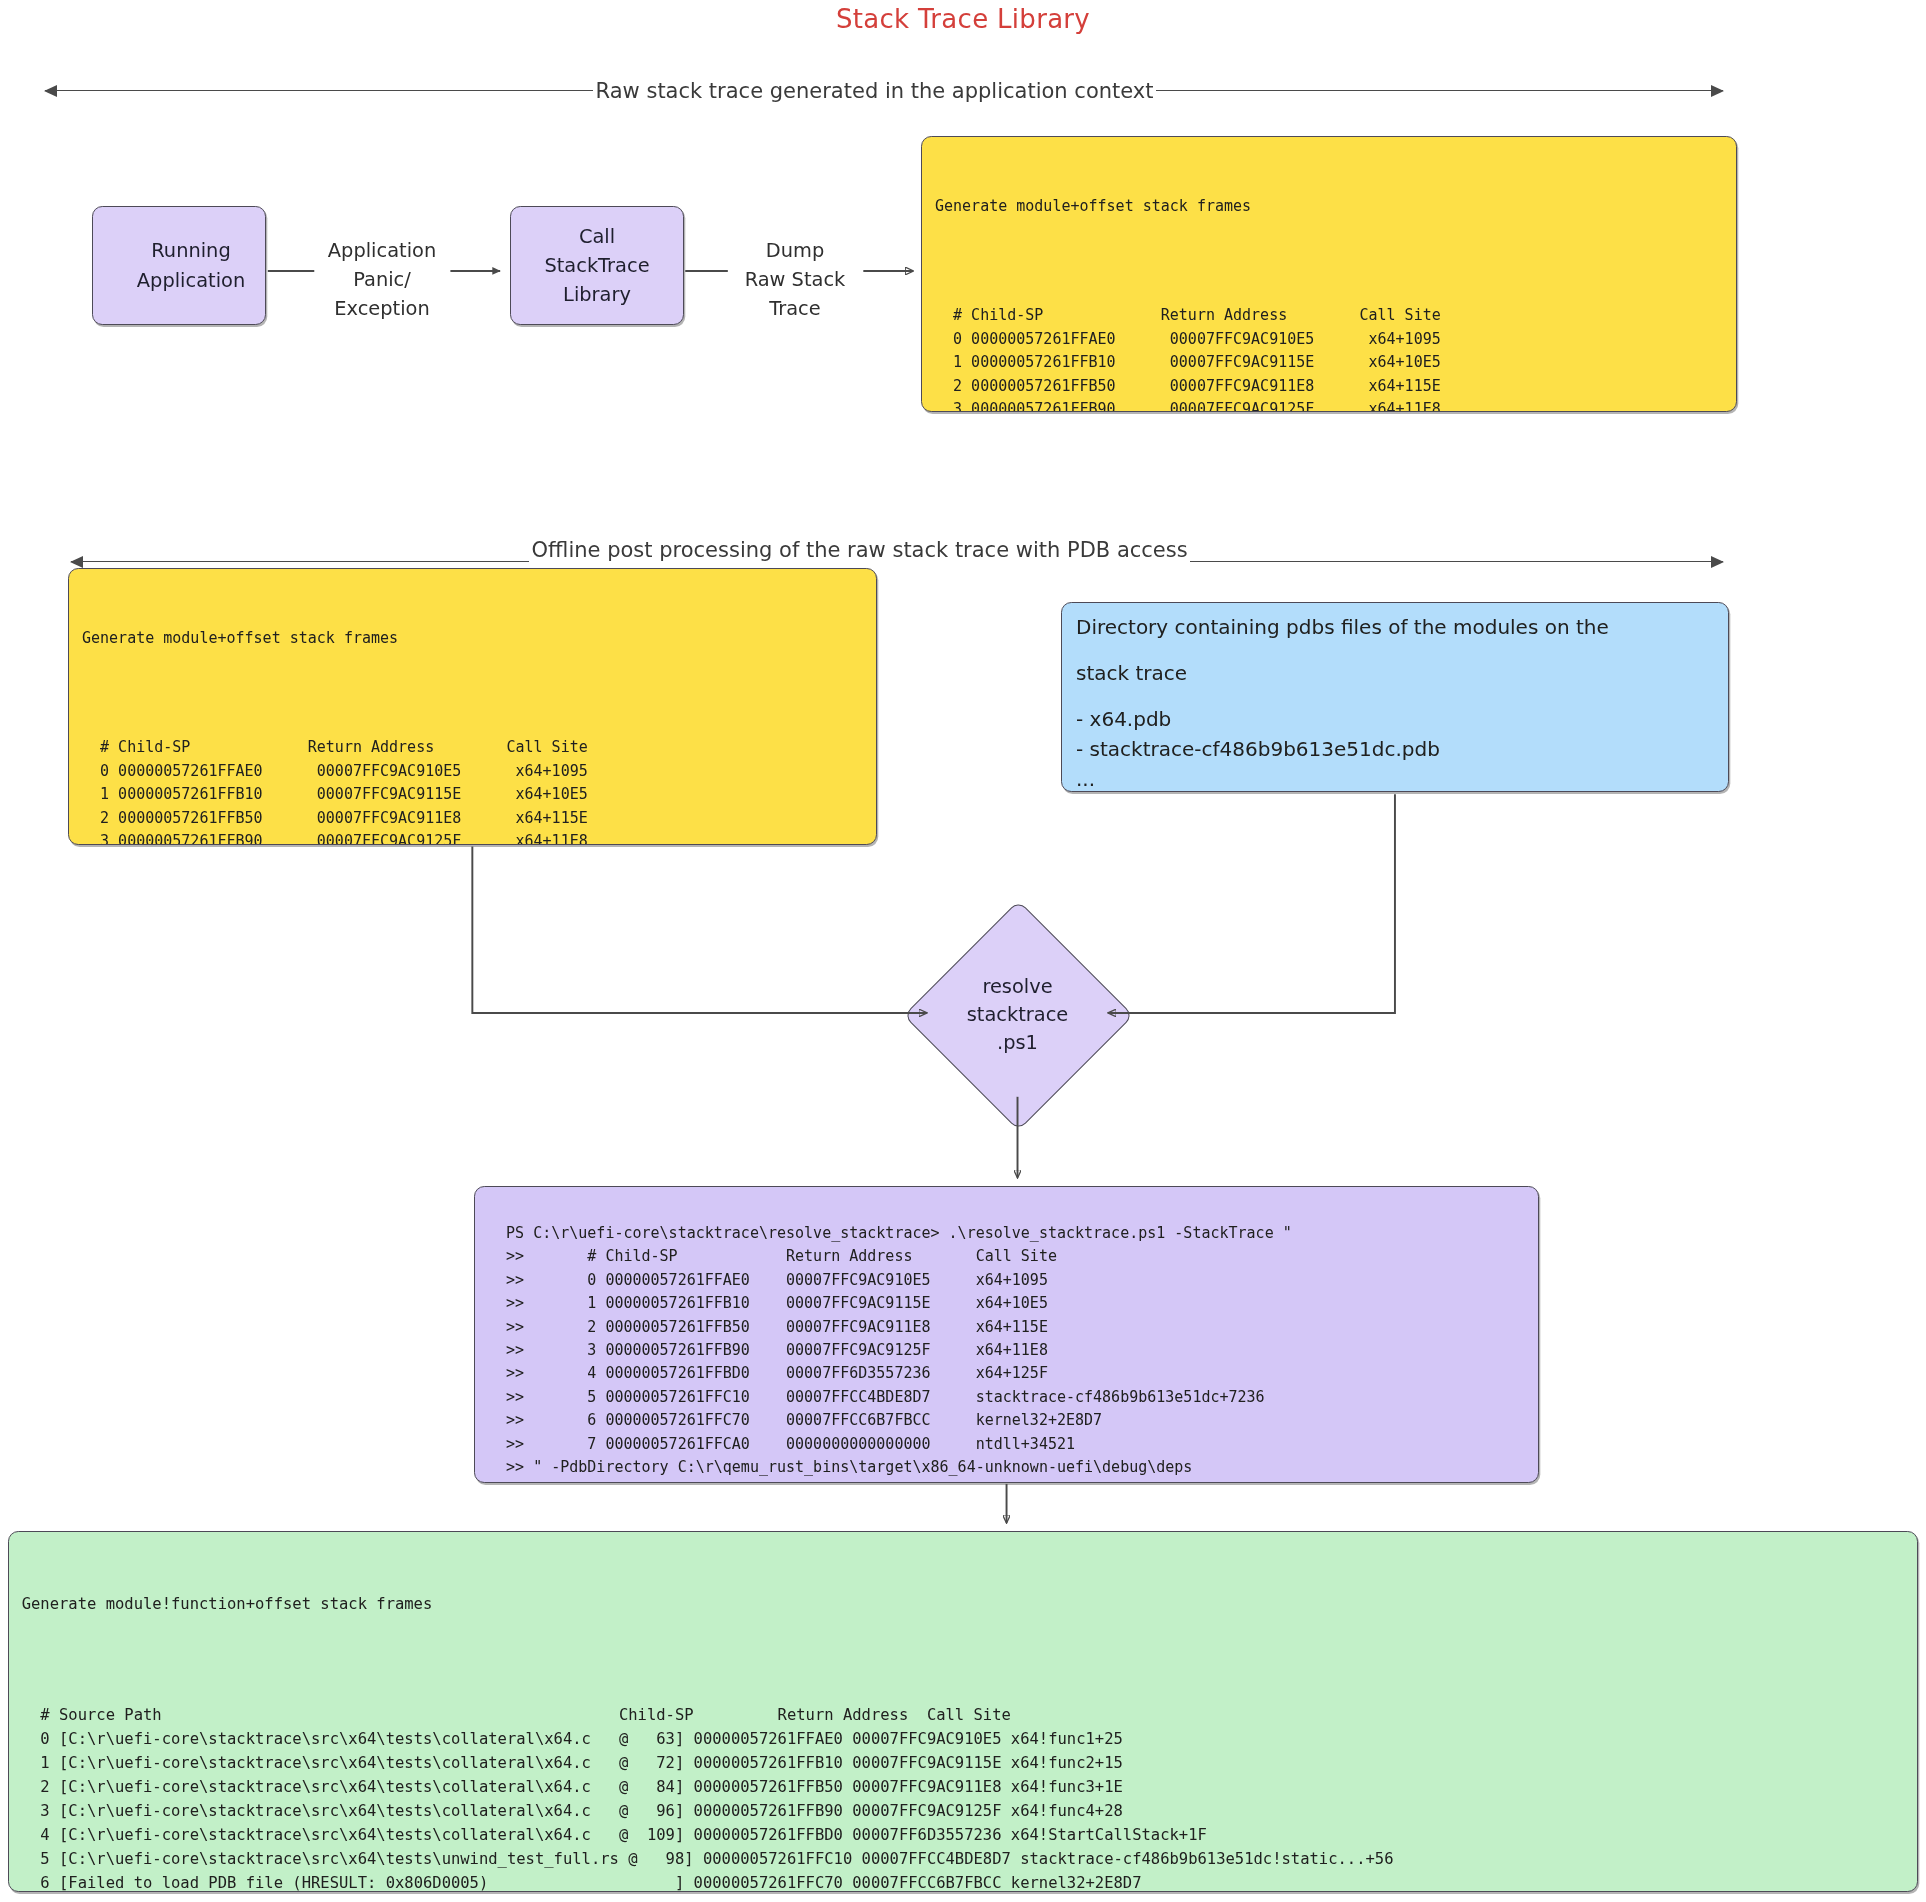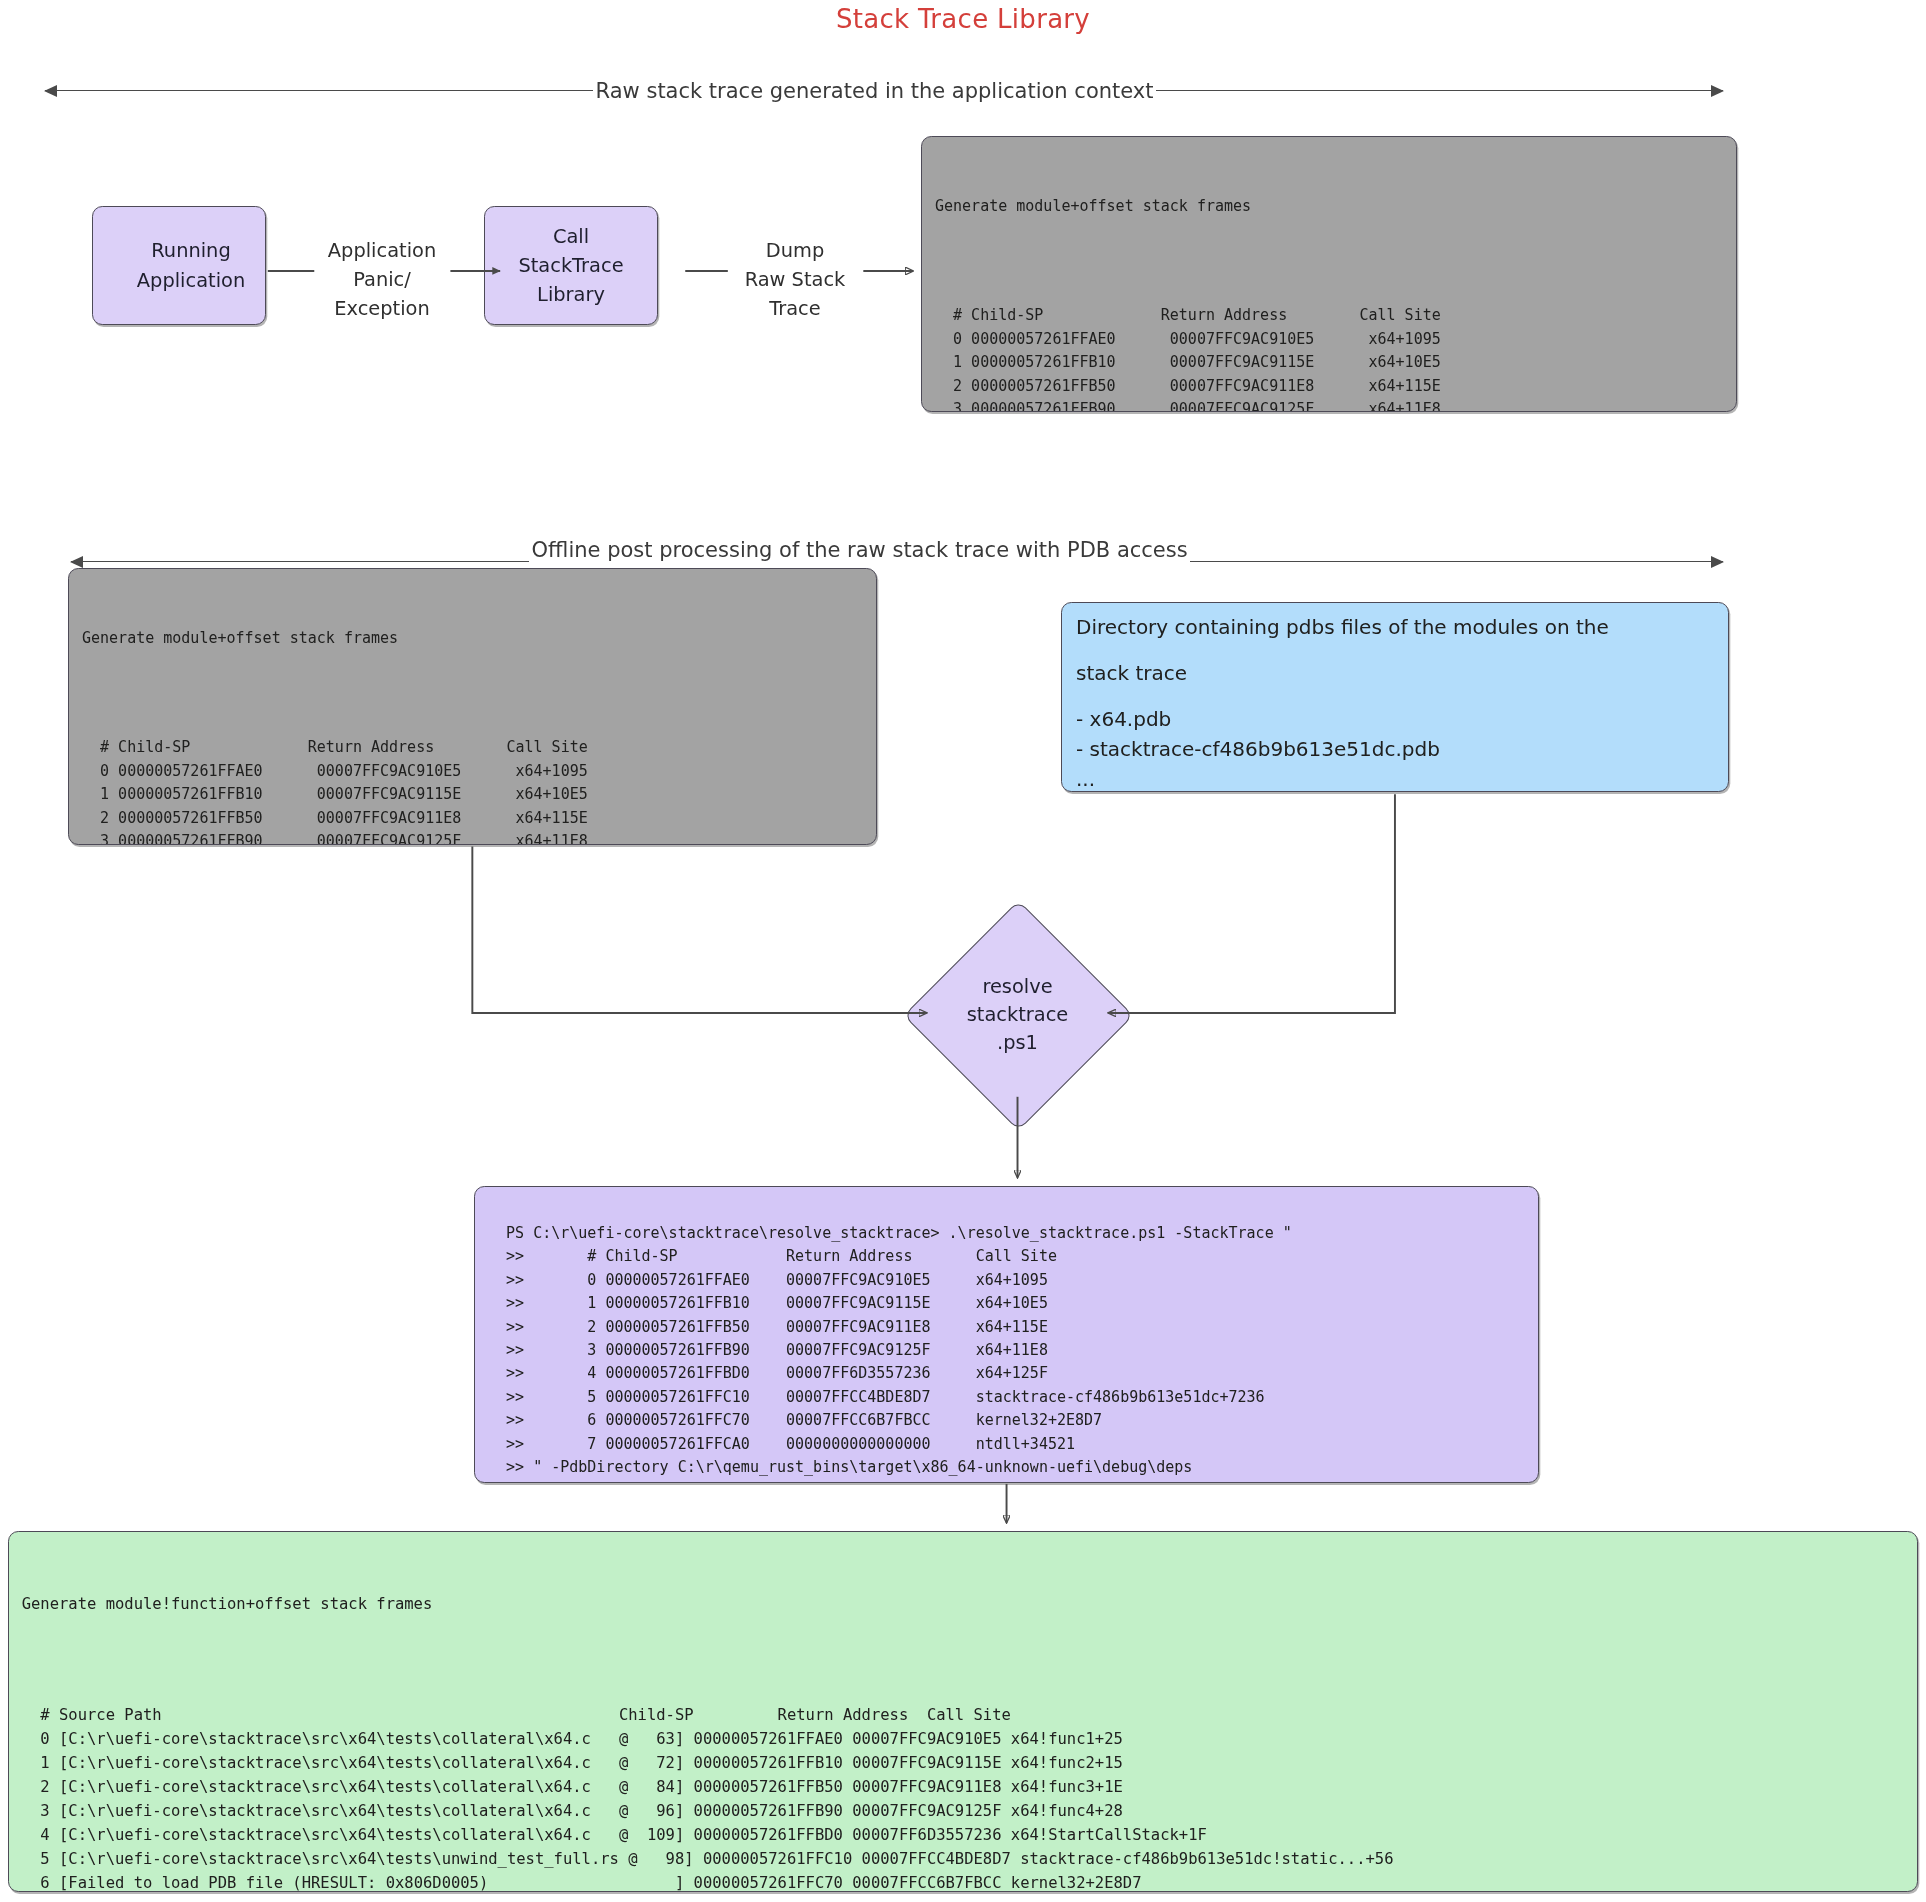--- a/index.html
+++ b/index.html
@@ -64,21 +64,21 @@
   
   .codebox{
     box-sizing:border-box;
     border:1.9px solid #4d4a57;border-radius:10.3px;
     padding:11.6px 14px 11.6px 13px;
     font-family:"DejaVu Sans Mono", monospace;
     font-size:15px;line-height:1.56;
     color:#20201f;white-space:pre;overflow:hidden;
     box-shadow:1.3px 1.9px 0 rgba(40,40,40,.35);
   }
-  .codebox.blue{background:#a3a3a3;}
+  .codebox.blue{background:#fde047;}
   .codebox.purple{background:#d4c7f7;}
   .codebox.green{background:#c2f0c8;}
   .codebox .hdr{display:block;}
   .codebox .gap{display:block;height:15.5px;}
 
   .notebox{
     box-sizing:border-box;
     border:1.9px solid #4d4a57;border-radius:10.3px;
     background:#b3ddfb;padding:10.3px 14px;
     font-family:"DejaVu Sans", sans-serif;
@@ -106,21 +106,21 @@
   <div class="band-line r" style="flex:1 1 auto;"></div>
 </div>
 
 <div class="abs node purple purple-proc" style="left:92px;top:206px;width:174px;height:119px;white-space:pre-line;padding-left:24px;">Running
 Application</div>
 
 <div class="abs edge-label" style="left:316px;top:236px;width:132px;white-space:pre-line;">Application
 Panic/
 Exception</div>
 
-<div class="abs node purple purple-proc" style="left:484px;top:206px;width:174px;height:119px;white-space:pre-line;">Call
+<div class="abs node purple purple-proc" style="left:510px;top:206px;width:174px;height:119px;white-space:pre-line;">Call
 StackTrace
 Library</div>
 
 <div class="abs edge-label" style="left:729px;top:236px;width:132px;white-space:pre-line;">Dump
 Raw Stack
 Trace</div>
 
 <div class="abs codebox blue" style="left:921px;top:136px;width:816px;height:276px;">
   <span class="hdr">Generate module+offset stack frames</span>
   <span class="gap"></span>

